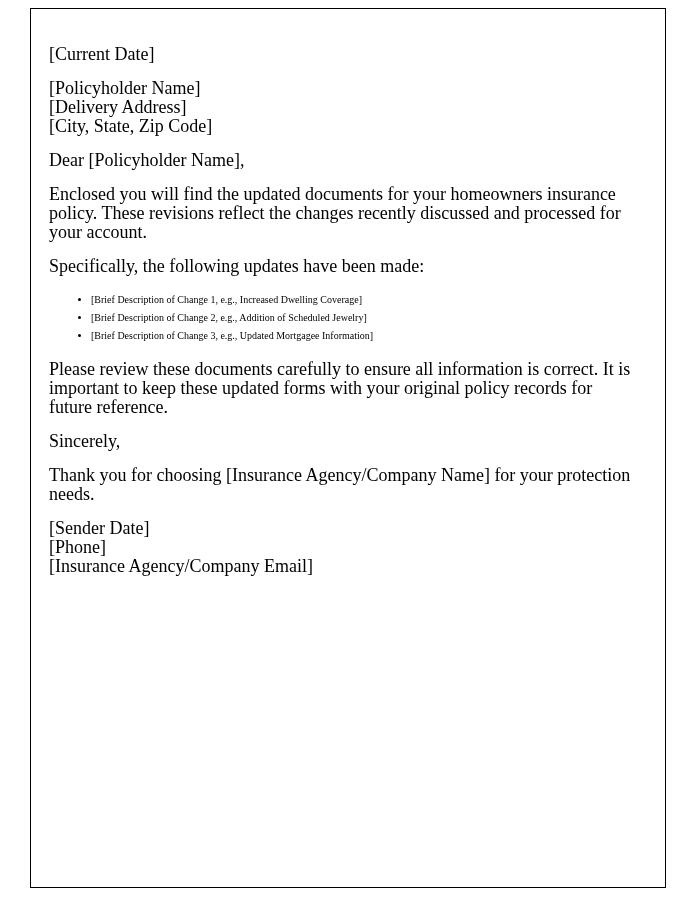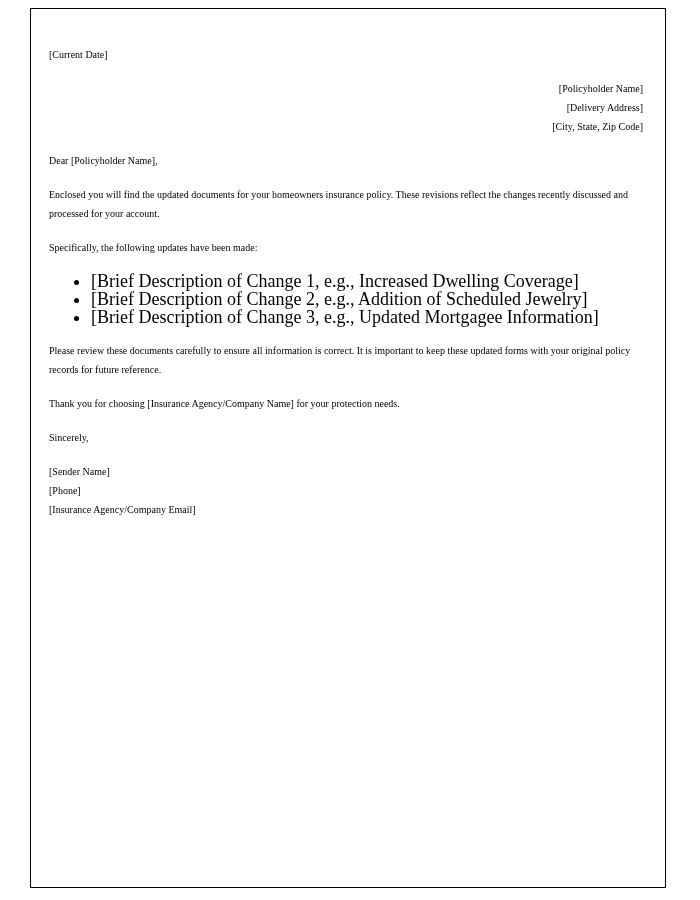--- a/index.html
+++ b/index.html
@@ -19,38 +19,37 @@
     left: 30px;
     top: 8px;
     width: 636px;
     height: 880px;
     border: 1px solid #000000;
     box-sizing: border-box;
     padding: 36px 18px 20px 18px;
     overflow: hidden;
   }
   .page p {
-    margin: 0 4px 15px 0;
-    font-size: 10px;
+    margin: 0 16px 15px 0;
+    font-size: 18px;
     line-height: 19px;
   }
   .page p.tight {
     margin-bottom: 0;
   }
   .block {
     margin: 0 0 15px 0;
-    text-align: right;
   }
   ul.changes {
     margin: 0 0 15px 0;
     padding: 0 0 0 42px;
     list-style-type: disc;
   }
   ul.changes li {
-    font-size: 18px;
+    font-size: 10px;
     line-height: 18px;
   }
   .sig-block {
     margin: 0;
   }
 </style>
 </head>
 <body>
 
 <div class="page">
@@ -72,23 +71,23 @@
 
   <ul class="changes">
     <li>[Brief Description of Change 1, e.g., Increased Dwelling Coverage]</li>
     <li>[Brief Description of Change 2, e.g., Addition of Scheduled Jewelry]</li>
     <li>[Brief Description of Change 3, e.g., Updated Mortgagee Information]</li>
   </ul>
 
   <p>Please review these documents carefully to ensure all information is correct. It is important to keep these updated forms with your original policy records for future reference.</p>
 
 
+  <p>Sincerely,</p>
+
   <p>Thank you for choosing [Insurance Agency/Company Name] for your protection needs.</p>
 
-  <p>Sincerely,</p>
-
   <div class="sig-block">
-    <p class="tight">[Sender Name]</p>
+    <p class="tight">[Sender Date]</p>
     <p class="tight">[Phone]</p>
     <p class="tight">[Insurance Agency/Company Email]</p>
   </div>
 
 </div>
 
 </body></html>

